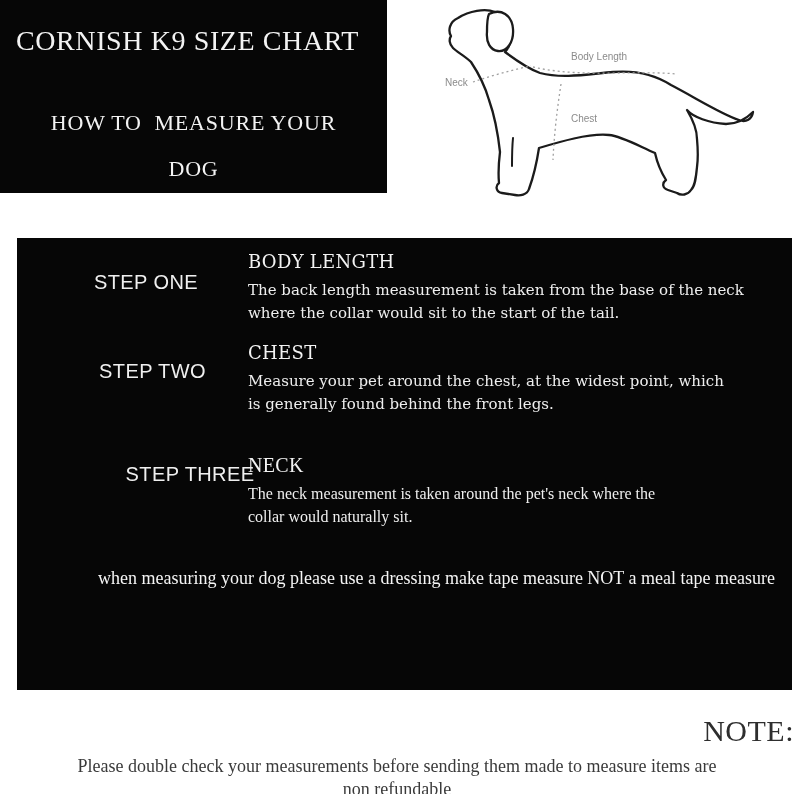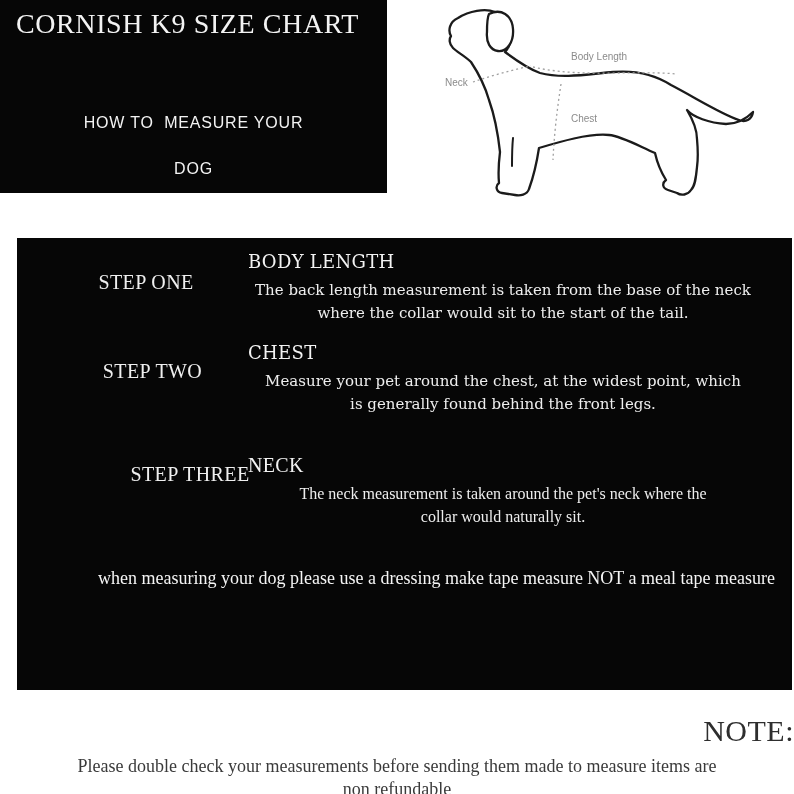--- a/index.html
+++ b/index.html
@@ -20,34 +20,34 @@
   }
 
   
   .header-panel{
     position:absolute;left:0;top:0;
     width:387px;height:193px;
     background:var(--panel_bg);
     color:var(--text_light);
   }
   .main-title{
-    position:absolute;top:8px;left:16px;
+    position:absolute;top:25px;left:16px;
     width:360px;
     font-family:"Liberation Serif",serif;
     font-size:28px;
     letter-spacing:0.6px;
     white-space:nowrap;
     color:var(--text_light);
   }
   .subtitle{
     position:absolute;top:100px;left:0;
     width:100%;
     text-align:center;
-    font-family:Liberation Sans, sans-serif;
-    font-size:16px;
+    font-family:Liberation Serif, serif;
+    font-size:22px;
     line-height:46px;
     letter-spacing:0.8px;
     white-space:pre;
     color:var(--text_light);
   }
 
   
   .dog-diagram{
     position:absolute;left:441px;top:6px;
     width:336px;height:200px;
@@ -85,21 +85,21 @@
     color:var(--text_light);
   }
   .step{position:absolute;left:0;width:100%;}
   .step-row1{top:12px;}
   .step-row2{top:103px;}
   .step-row3{top:215px;}
   .step-label{
     position:absolute;left:0;
     width:258px;
     text-align:center;
-    font-family:Liberation Serif, serif;
+    font-family:Liberation Sans, sans-serif;
     font-size:20px;
     letter-spacing:0.4px;
     color:#efefef;
   }
   .step-row1 .step-label{top:21px;}
   .step-row2 .step-label{top:19px;padding-left:13px;}
   .step-row3 .step-label{top:10px;margin-left:44px;}
   .step-body{margin-left:231px;width:510px;}
   .step-head{
     font-family:"DejaVu Serif",serif;
@@ -108,21 +108,20 @@
     letter-spacing:0.3px;
     color:#f2f2f2;
   }
   .step-desc{
     margin-top:5px;
     font-family:"DejaVu Serif",serif;
     font-size:15px;
     line-height:23px;
     white-space:pre-line;
     color:#eeeeee;
-    text-align:center;
   }
   .step-row3 .step-head{font-family:"Liberation Serif",serif;font-size:20px;}
   .step-row3 .step-desc{font-family:"Liberation Serif",serif;font-size:16px;}
   .measure-note{
     position:absolute;top:330px;left:0;
     width:100%;
     text-align:center;
     font-family:"Liberation Serif",serif;
     font-size:18px;
     color:#f5f5f5;

